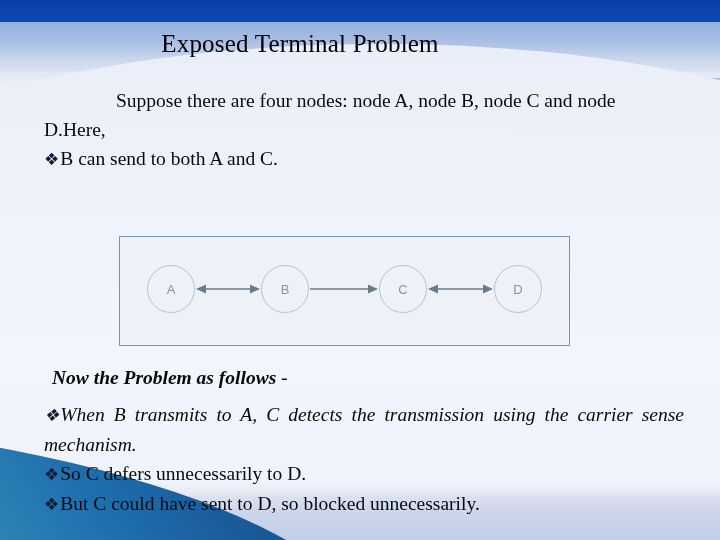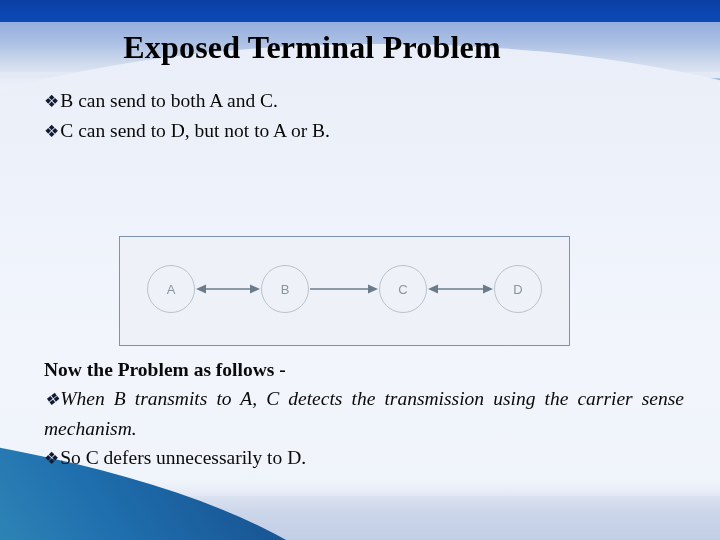--- a/index.html
+++ b/index.html
@@ -117,25 +117,25 @@
   }
 
   
   .content {
     position: absolute;
     inset: 0;
   }
 
   .title {
     position: absolute;
-    left: 12px; top: 30px;
+    left: 0; top: 30px;
     width: 600px;
     text-align: center;
-    font-size: 32px;
-    font-weight: bold;
+    font-size: 25px;
+    font-weight: normal;
     color: #000000;
     letter-spacing: 0.2px;
     line-height: 1.1;
   }
 
   .body-text {
     position: absolute;
     left: 44px; top: 86px;
     width: 636px;
     font-size: 19.5px;
@@ -161,22 +161,23 @@
 
   .section-2 {
     position: absolute;
     left: 44px; top: 355px;
     width: 640px;
     font-size: 19.5px;
     color: #0a0a0a;
     line-height: 29px;
   }
   .heading-bold {
-    margin: 0;
+    margin: 8px;
     font-weight: bold;
+    font-style: italic;
   }
   .justified {
     margin: 0;
     text-align: justify;
     font-style: italic;
   }
 
   
   .diagram-box {
     position: absolute;
@@ -227,26 +228,24 @@
 
   <div class="bottom-band"></div>
   <div class="bottom-swoosh-2"></div>
   <div class="bottom-swoosh"></div>
 
   <div class="content">
 
     <div class="title">Exposed Terminal Problem</div>
 
     <div class="body-text">
+      <p class="para-intro">Suppose there are four nodes: node A, node B, node C and node D.Here,</p>
 
       <p class="bullet-line">
         <span class="bullet-glyph">❖</span><span>B can send to both A and C.</span>
-      </p>
-      <p class="bullet-line">
-        <span class="bullet-glyph">❖</span><span>C can send to D, but not to A or B.</span>
       </p>
     </div>
 
     <div class="diagram-box"></div>
 
     <div class="node node-a">
       <span>A</span>
     </div>
     <div class="node node-b">
       <span>B</span>
@@ -283,16 +282,19 @@
 
     <div class="section-2">
       <p class="heading-bold">Now the Problem as follows -</p>
 
       <p class="justified">
         <span class="bullet-glyph">❖</span><span>When B transmits to A, C detects the transmission using the carrier sense mechanism.</span>
       </p>
       <p class="bullet-line">
         <span class="bullet-glyph">❖</span><span>So C defers unnecessarily to D.</span>
       </p>
+      <p class="bullet-line">
+        <span class="bullet-glyph">❖</span><span>But C could have sent to D, so blocked unnecessarily.</span>
+      </p>
     </div>
 
   </div>
 </div>
 
 </body></html>

